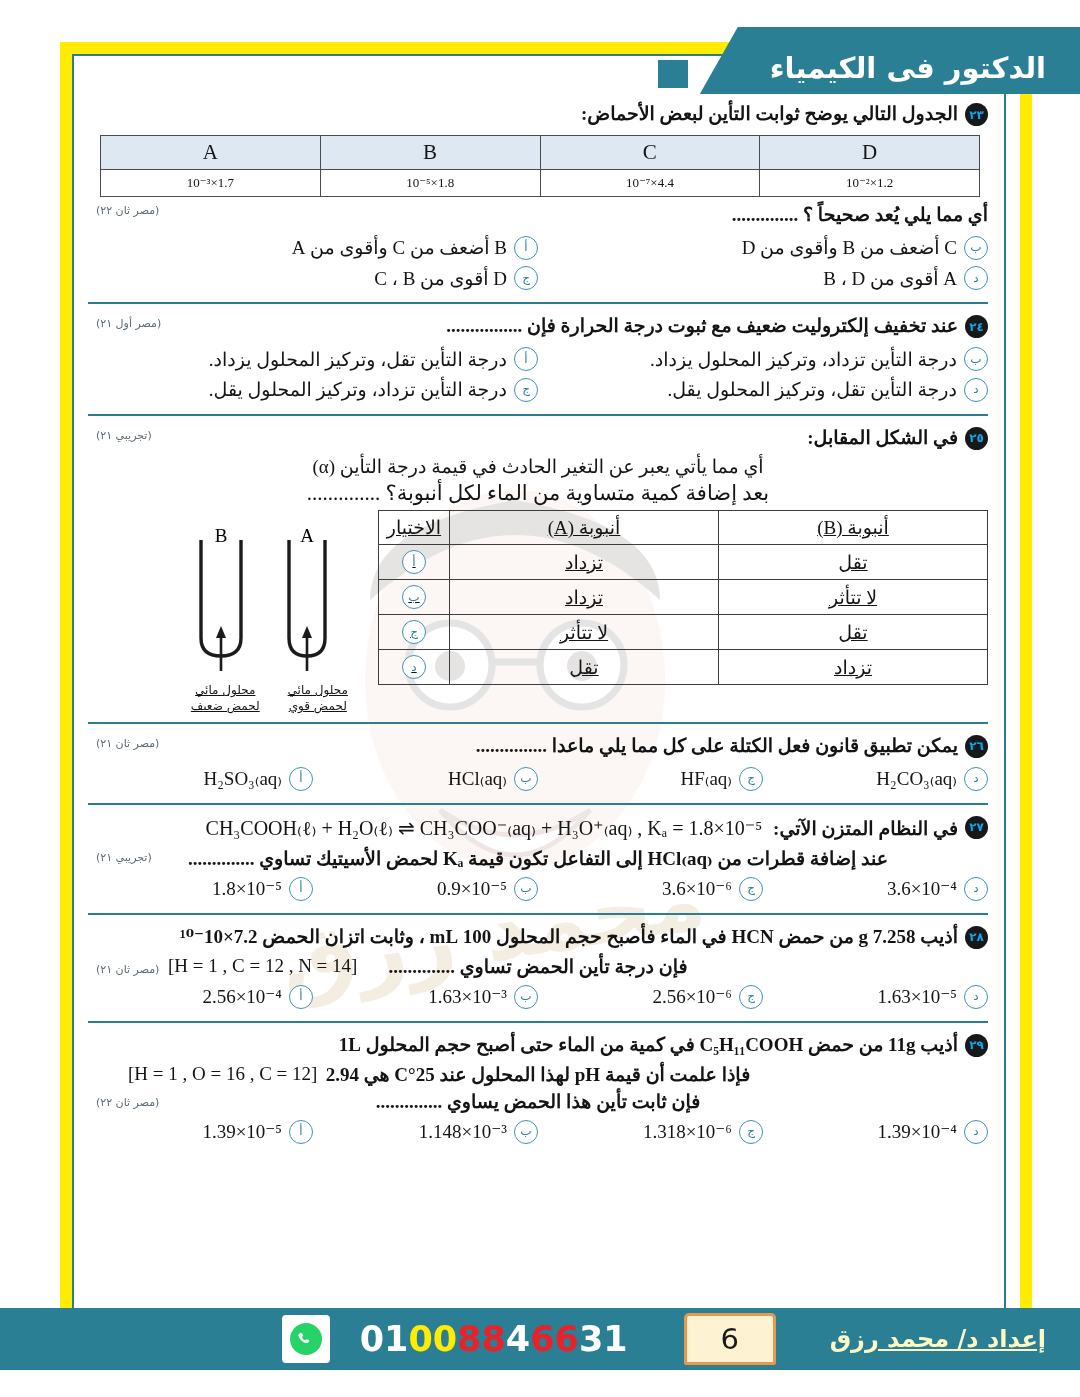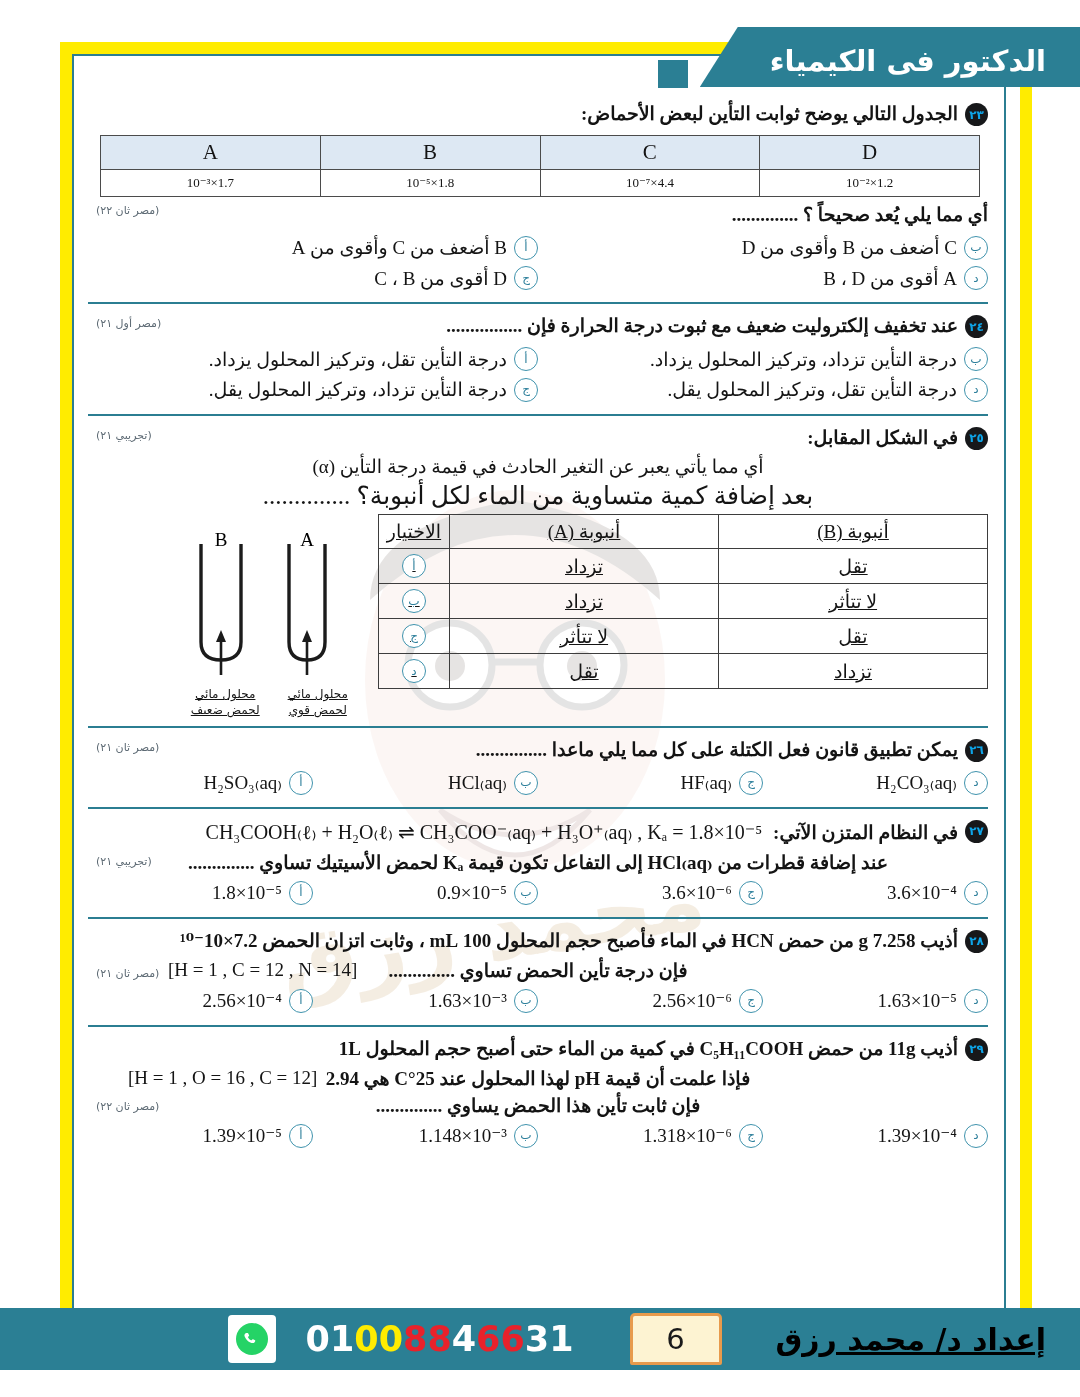--- a/index.html
+++ b/index.html
@@ -30,21 +30,21 @@
   .frame-inner{
     position:absolute;left:72px;top:54px;width:930px;height:1252px;
     border:2px solid #2b7e92;background:transparent;z-index:1;
   }
 
   
   .header{
     position:absolute;right:0;top:27px;height:52px;z-index:4;
     background:#2b7f94;color:#fff;
     display:flex;align-items:center;justify-content:center;
-    padding:8px 34px 0 70px;
+    padding:15px 34px 0 70px;
     clip-path:polygon(38px 0,100% 0,100% 100%,0 100%);
   }
   .header-title{
     font-family:"DejaVu Sans",sans-serif;font-weight:bold;
     font-size:29px;letter-spacing:1px;white-space:nowrap;
   }
   .header-tail{
     position:absolute;right:392px;top:60px;width:30px;height:28px;
     background:#2b7f94;z-index:3;
   }
@@ -123,22 +123,22 @@
     text-align:center;line-height:1.35;margin-top:2px;
     font-family:"DejaVu Sans",sans-serif;}
   .tube-caps div{width:84px;text-decoration:underline;}
 
   
   .footer{
     position:absolute;left:0;bottom:27px;width:1080px;height:62px;
     background:#2b7f94;z-index:4;display:flex;align-items:center;
   }
   .f-prep{
-    color:#000000;font-family:"DejaVu Sans",sans-serif;font-weight:bold;
-    font-size:30px;margin-right:34px;white-space:nowrap;
+    color:#fef9c3;font-family:"DejaVu Sans",sans-serif;font-weight:bold;
+    font-size:24px;margin-right:34px;white-space:nowrap;
   }
   .f-prep u{text-decoration:underline;}
   .f-page{
     margin-right:54px;width:86px;height:46px;background:#fdf3d2;
     border:3px solid #e79a4c;border-radius:5px 5px 2px 2px;
     display:flex;align-items:center;justify-content:center;
     font-family:"DejaVu Sans",sans-serif;font-size:29px;color:#1a1a1a;
   }
   .f-phone{
     margin-right:56px;font-family:"DejaVu Sans",sans-serif;font-weight:bold;
@@ -258,21 +258,21 @@
 
   <div class="rule"></div>
 
   <div class="qblock">
     <div class="qline" style="position:relative;">
       <span class="src" style="top:4px;">(تجريبي ٢١)</span>
       <span class="qnum">٢٥</span>
       <span class="qtext">في الشكل المقابل:</span>
     </div>
     <div style="text-align:center;font-size:19px;margin:3px 0;">أي مما يأتي يعبر عن التغير الحادث في قيمة درجة التأين (α)</div>
-    <div style="text-align:center;font-size:25px;margin:3px 0;">بعد إضافة كمية متساوية من الماء لكل أنبوبة؟ ..............</div>
+    <div style="text-align:center;font-size:21px;margin:3px 0;">بعد إضافة كمية متساوية من الماء لكل أنبوبة؟ ..............</div>
 
     <div class="q25wrap">
       <table class="ttab">
         <tbody>
             <tr>
           <th>أنبوبة (B)</th>
           <th>أنبوبة (A)</th>
           <th class="cw">الاختيار</th>
         </tr>
         <tr>

